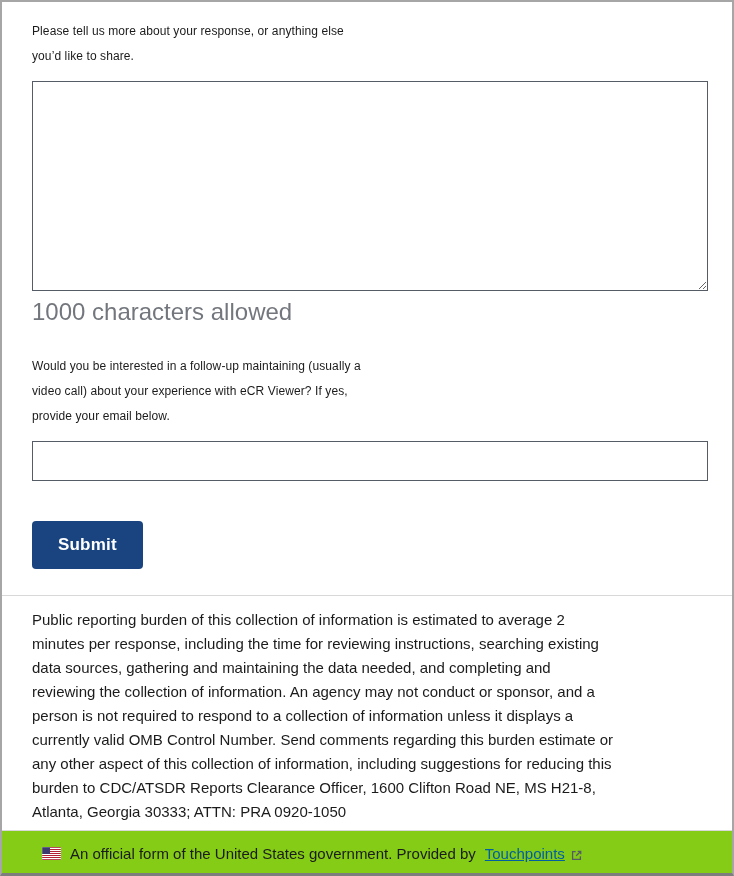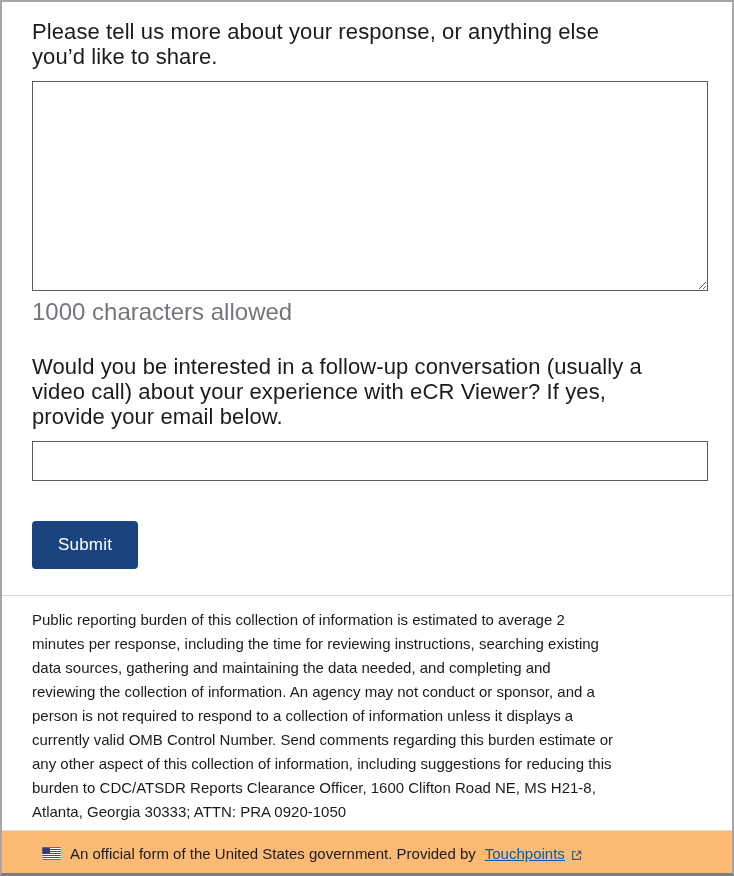--- a/index.html
+++ b/index.html
@@ -17,21 +17,21 @@
     background: #ffffff;
     display: flex;
     flex-direction: column;
     overflow: hidden;
   }
   .form-area {
     padding: 17px 26px 0 30px;
     flex-shrink: 0;
   }
   .q-label {
-    font-size: 22px;
+    font-size: 12px;
     line-height: 25px;
     color: #1b1b1b;
     white-space: pre-line;
     letter-spacing: 0.1px;
   }
   .comments-box {
     display: block;
     margin-top: 12px;
     width: 676px;
     height: 210px;
@@ -62,21 +62,21 @@
     font-size: 16px;
     padding: 0 10px;
     color: #1b1b1b;
   }
   .submit-btn {
     display: inline-block;
     margin-top: 40px;
     background: #1a4480;
     color: #ffffff;
     font-family: "Liberation Sans", sans-serif;
-    font-weight: normal;
+    font-weight: bold;
     font-size: 17px;
     letter-spacing: 0.2px;
     border: none;
     border-radius: 4px;
     padding: 14px 26px;
     cursor: pointer;
   }
   .divider {
     margin-top: 26px;
     border: none;
@@ -88,21 +88,21 @@
     padding: 12px 24px 6px 30px;
     font-size: 15px;
     line-height: 24px;
     color: #1b1b1b;
     white-space: pre-line;
     flex-shrink: 0;
   }
   .footer {
     margin-top: auto;
     flex-shrink: 0;
-    background: #fdba74;
+    background: #84cc16;
     border-top: 1px solid #d8d8d8;
     height: 46px;
     display: flex;
     align-items: center;
     padding: 0 20px 0 40px;
     gap: 9px;
     font-size: 15px;
     color: #1b1b1b;
   }
   .footer a {
@@ -122,21 +122,21 @@
 
   <div class="form-area">
 
     <div class="q-label">Please tell us more about your response, or anything else
 you’d like to share.</div>
 
     <textarea class="comments-box" aria-label="comments" style=""></textarea>
 
     <div class="hint">1000 characters allowed</div>
 
-    <div class="q-label q2">Would you be interested in a follow-up conversation (usually a
+    <div class="q-label q2">Would you be interested in a follow-up maintaining (usually a
 video call) about your experience with eCR Viewer? If yes,
 provide your email below.</div>
 
     <input type="text" class="email-box" aria-label="email" style="">
 
     <button type="submit" class="submit-btn">Submit</button>
 
   </div>
 
   <hr class="divider">

